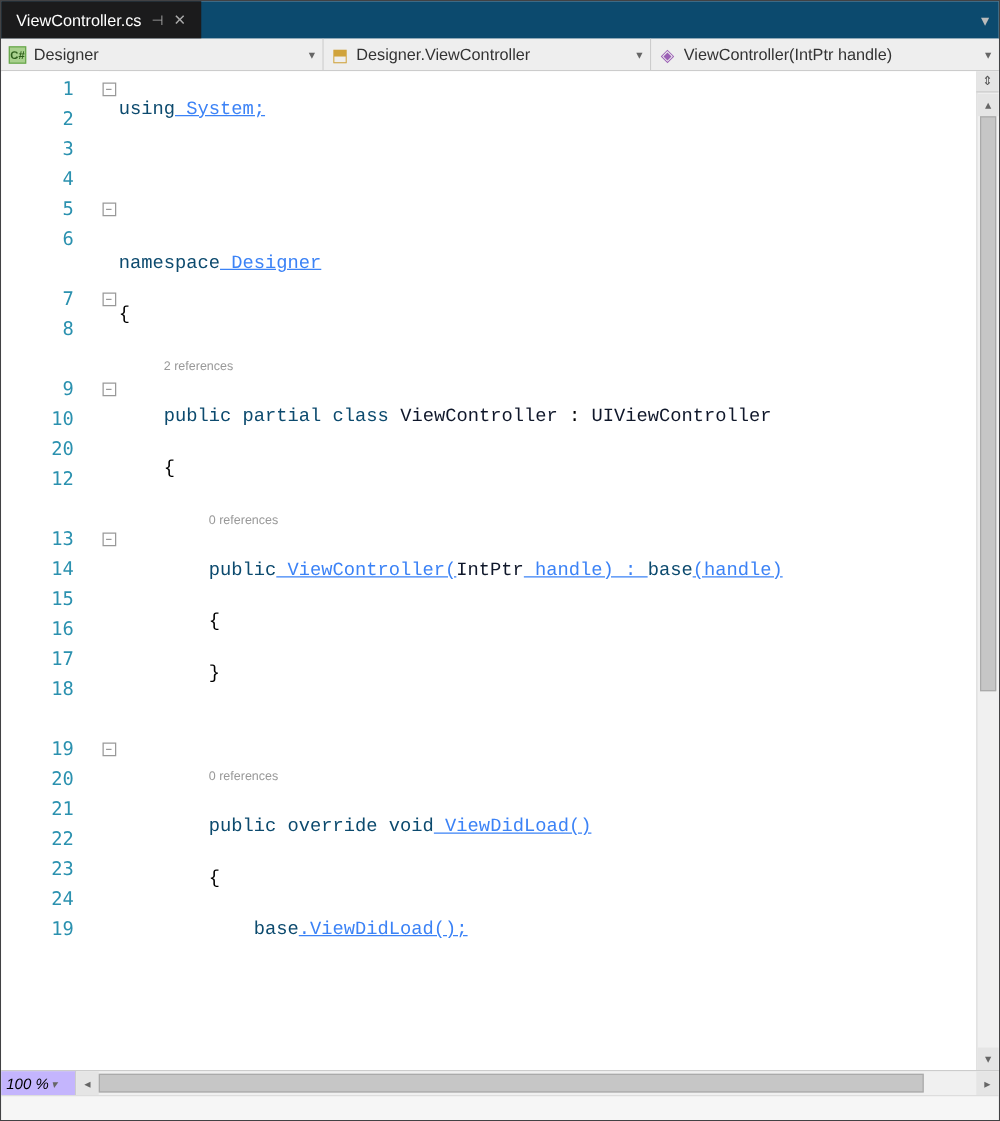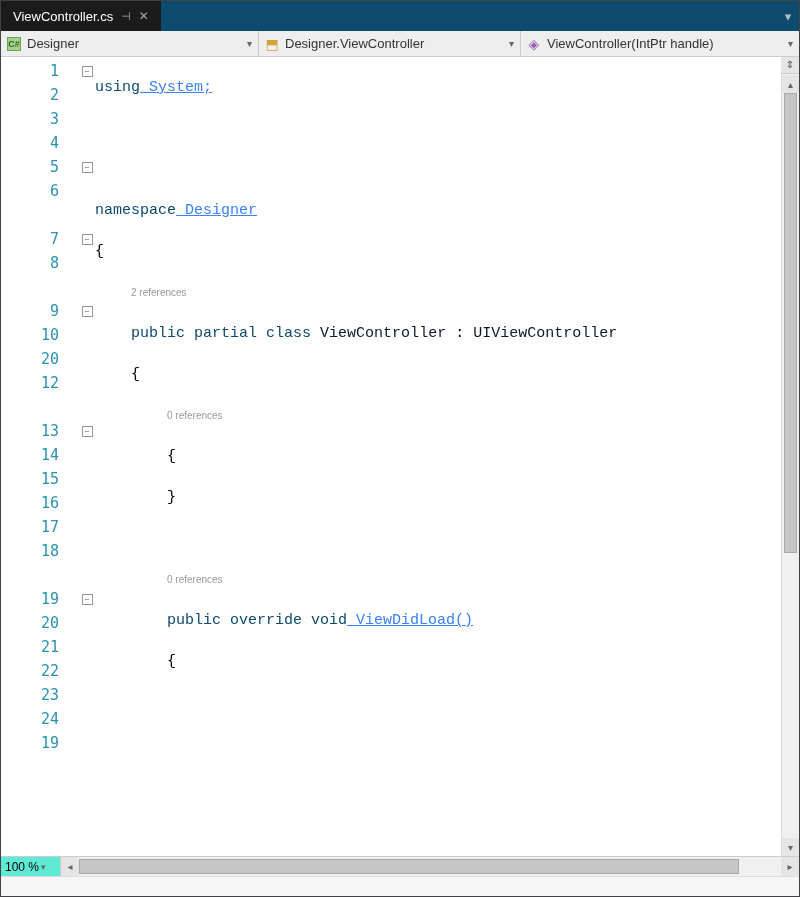--- a/index.html
+++ b/index.html
@@ -41,21 +41,21 @@
   .vscroll .splitbtn { position:absolute; top:-1px; right:0; width:18px; height:18px; background:#e5e5e5; border-bottom:1px solid #ccc; display:flex; align-items:center; justify-content:center; color:#555; font-size:10px; }
   
   .kw { color:#0c4a6e; }
   .type { color:#0f172a; }
   .com { color:#008000; }
   .punc { color:#000; }
   .ident { color:#3b82f6;text-decoration:underline; }
   .codelens { color:#999; font-size:10px; font-family: "Segoe UI", sans-serif; }
   
   .hscrollrow { height: 20px; background:#e9e9e9; display:flex; align-items:stretch; border-top:1px solid #ccc; }
-  .zoom { width:60px; display:flex; align-items:center; padding:0 4px; gap:2px; border-right:1px solid #ccc; background:#5eead4; font-size:12px; }
+  .zoom { width:60px; display:flex; align-items:center; padding:0 4px; gap:2px; border-right:1px solid #ccc; background:#c4b5fd; font-size:12px;font-style:italic; }
   .hscroll { flex:1; background:#f0f0f0; position:relative; }
   .hscroll .left,.hscroll .right { width:18px; height:100%; position:absolute; top:0; display:flex; align-items:center; justify-content:center; color:#666; font-size:10px; background:#e5e5e5; cursor:pointer; }
   .hscroll .left{left:0;} .hscroll .right{right:0;}
   .hscroll .thumb { position:absolute; left:18px; top:2px; bottom:2px; width:660px; background:#c6c6c6; border:1px solid #aaa; }
   .statusstrip { height:20px; background:#f6f6f6; border-top:1px solid #ddd; }
 </style>
 </head>
 <body>
 
 <div class="window">
@@ -168,26 +168,28 @@
     <div class="code">
 <div class="line"><span class="kw">using</span><span class="ident"> System;</span></div>
 <div class="line">&nbsp;</div>
 <div class="line">&nbsp;</div>
 <div class="line"><span class="kw">namespace</span><span class="ident"> Designer</span></div>
 <div class="line"><span class="punc">{</span></div>
 <div class="line">    <span class="codelens">2 references</span></div>
 <div class="line">    <span class="kw">public</span> <span class="kw">partial</span> <span class="kw">class</span> <span class="type">ViewController</span><span class="punc"> : </span><span class="type">UIViewController</span></div>
 <div class="line">    <span class="punc">{</span></div>
 <div class="line">        <span class="codelens">0 references</span></div>
+<div class="line">        <span class="kw">public</span><span class="ident"> ViewController(</span><span class="type">IntPtr</span><span class="ident"> handle) : </span><span class="kw">base</span><span class="ident">(handle)</span></div>
 <div class="line">        <span class="punc">{</span></div>
 <div class="line">        <span class="punc">}</span></div>
 <div class="line">&nbsp;</div>
 <div class="line">        <span class="codelens">0 references</span></div>
 <div class="line">        <span class="kw">public</span> <span class="kw">override</span> <span class="kw">void</span><span class="ident"> ViewDidLoad()</span></div>
 <div class="line">        <span class="punc">{</span></div>
+<div class="line">            <span class="kw">base</span><span class="ident">.ViewDidLoad();</span></div>
 <div class="line">        </div>
 
 
 
 
 
 
 
 
 

